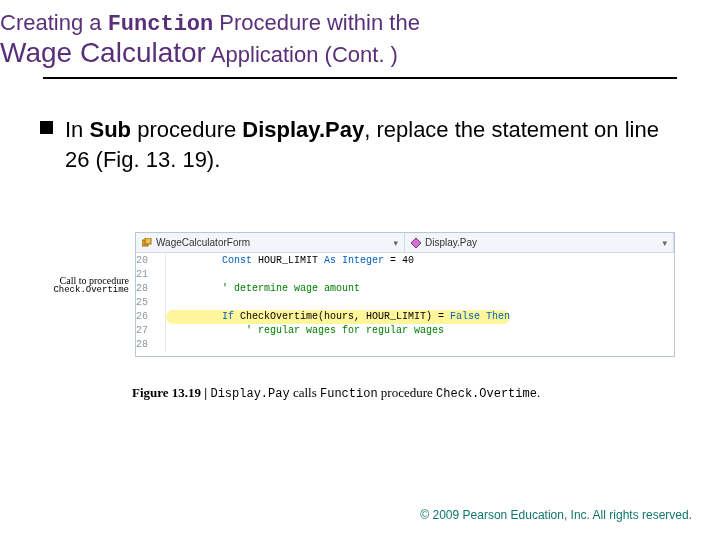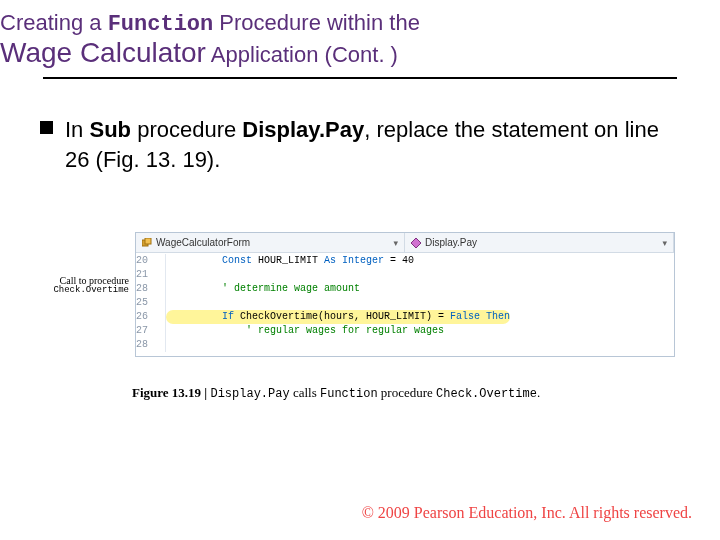--- a/index.html
+++ b/index.html
@@ -43,21 +43,21 @@
   .sel .chev { margin-left:auto; font-size:9px; color:#666;}
   .code-pane { padding:1px 0 4px 0; background:#fff;}
   .code-line { display:flex; font-family:Consolas,"Courier New",monospace; font-size:10px; line-height:14px;}
   .gutter { width:30px; text-align:left; color:#8a97a8; padding-right:6px; border-right:1px solid #e2e8f0;}
   .src { padding-left:8px; white-space:pre;}
   .kw { color:#0060c0;}
   .cm { color:#008000;}
   .hl { background:#fff59a;border-radius:7px; }
   .caption { font-family:"Times New Roman",serif; font-size:13px; margin-top:28px; margin-left:92px;}
   .caption .capm { font-family:"Courier New",monospace; font-size:12px;}
-  .footer { position:absolute; bottom:18px; right:28px; font-family:Liberation Serif, serif; font-size:16px; color:#ef4444;}
+  .footer { position:absolute; bottom:18px; right:28px; font-family:Liberation Sans, sans-serif; font-size:12px; color:#0f766e;}
   .tri { font-size:8px; color:#666; margin-right:4px; display:inline-block;}
 </style>
 </head>
 <body>
 <div class="slide">
 
 <div class="title-block">
   <div class="title-line1">
     <span>Creating a </span><span class="mono">Function</span><span> Procedure within the</span>
   </div>

